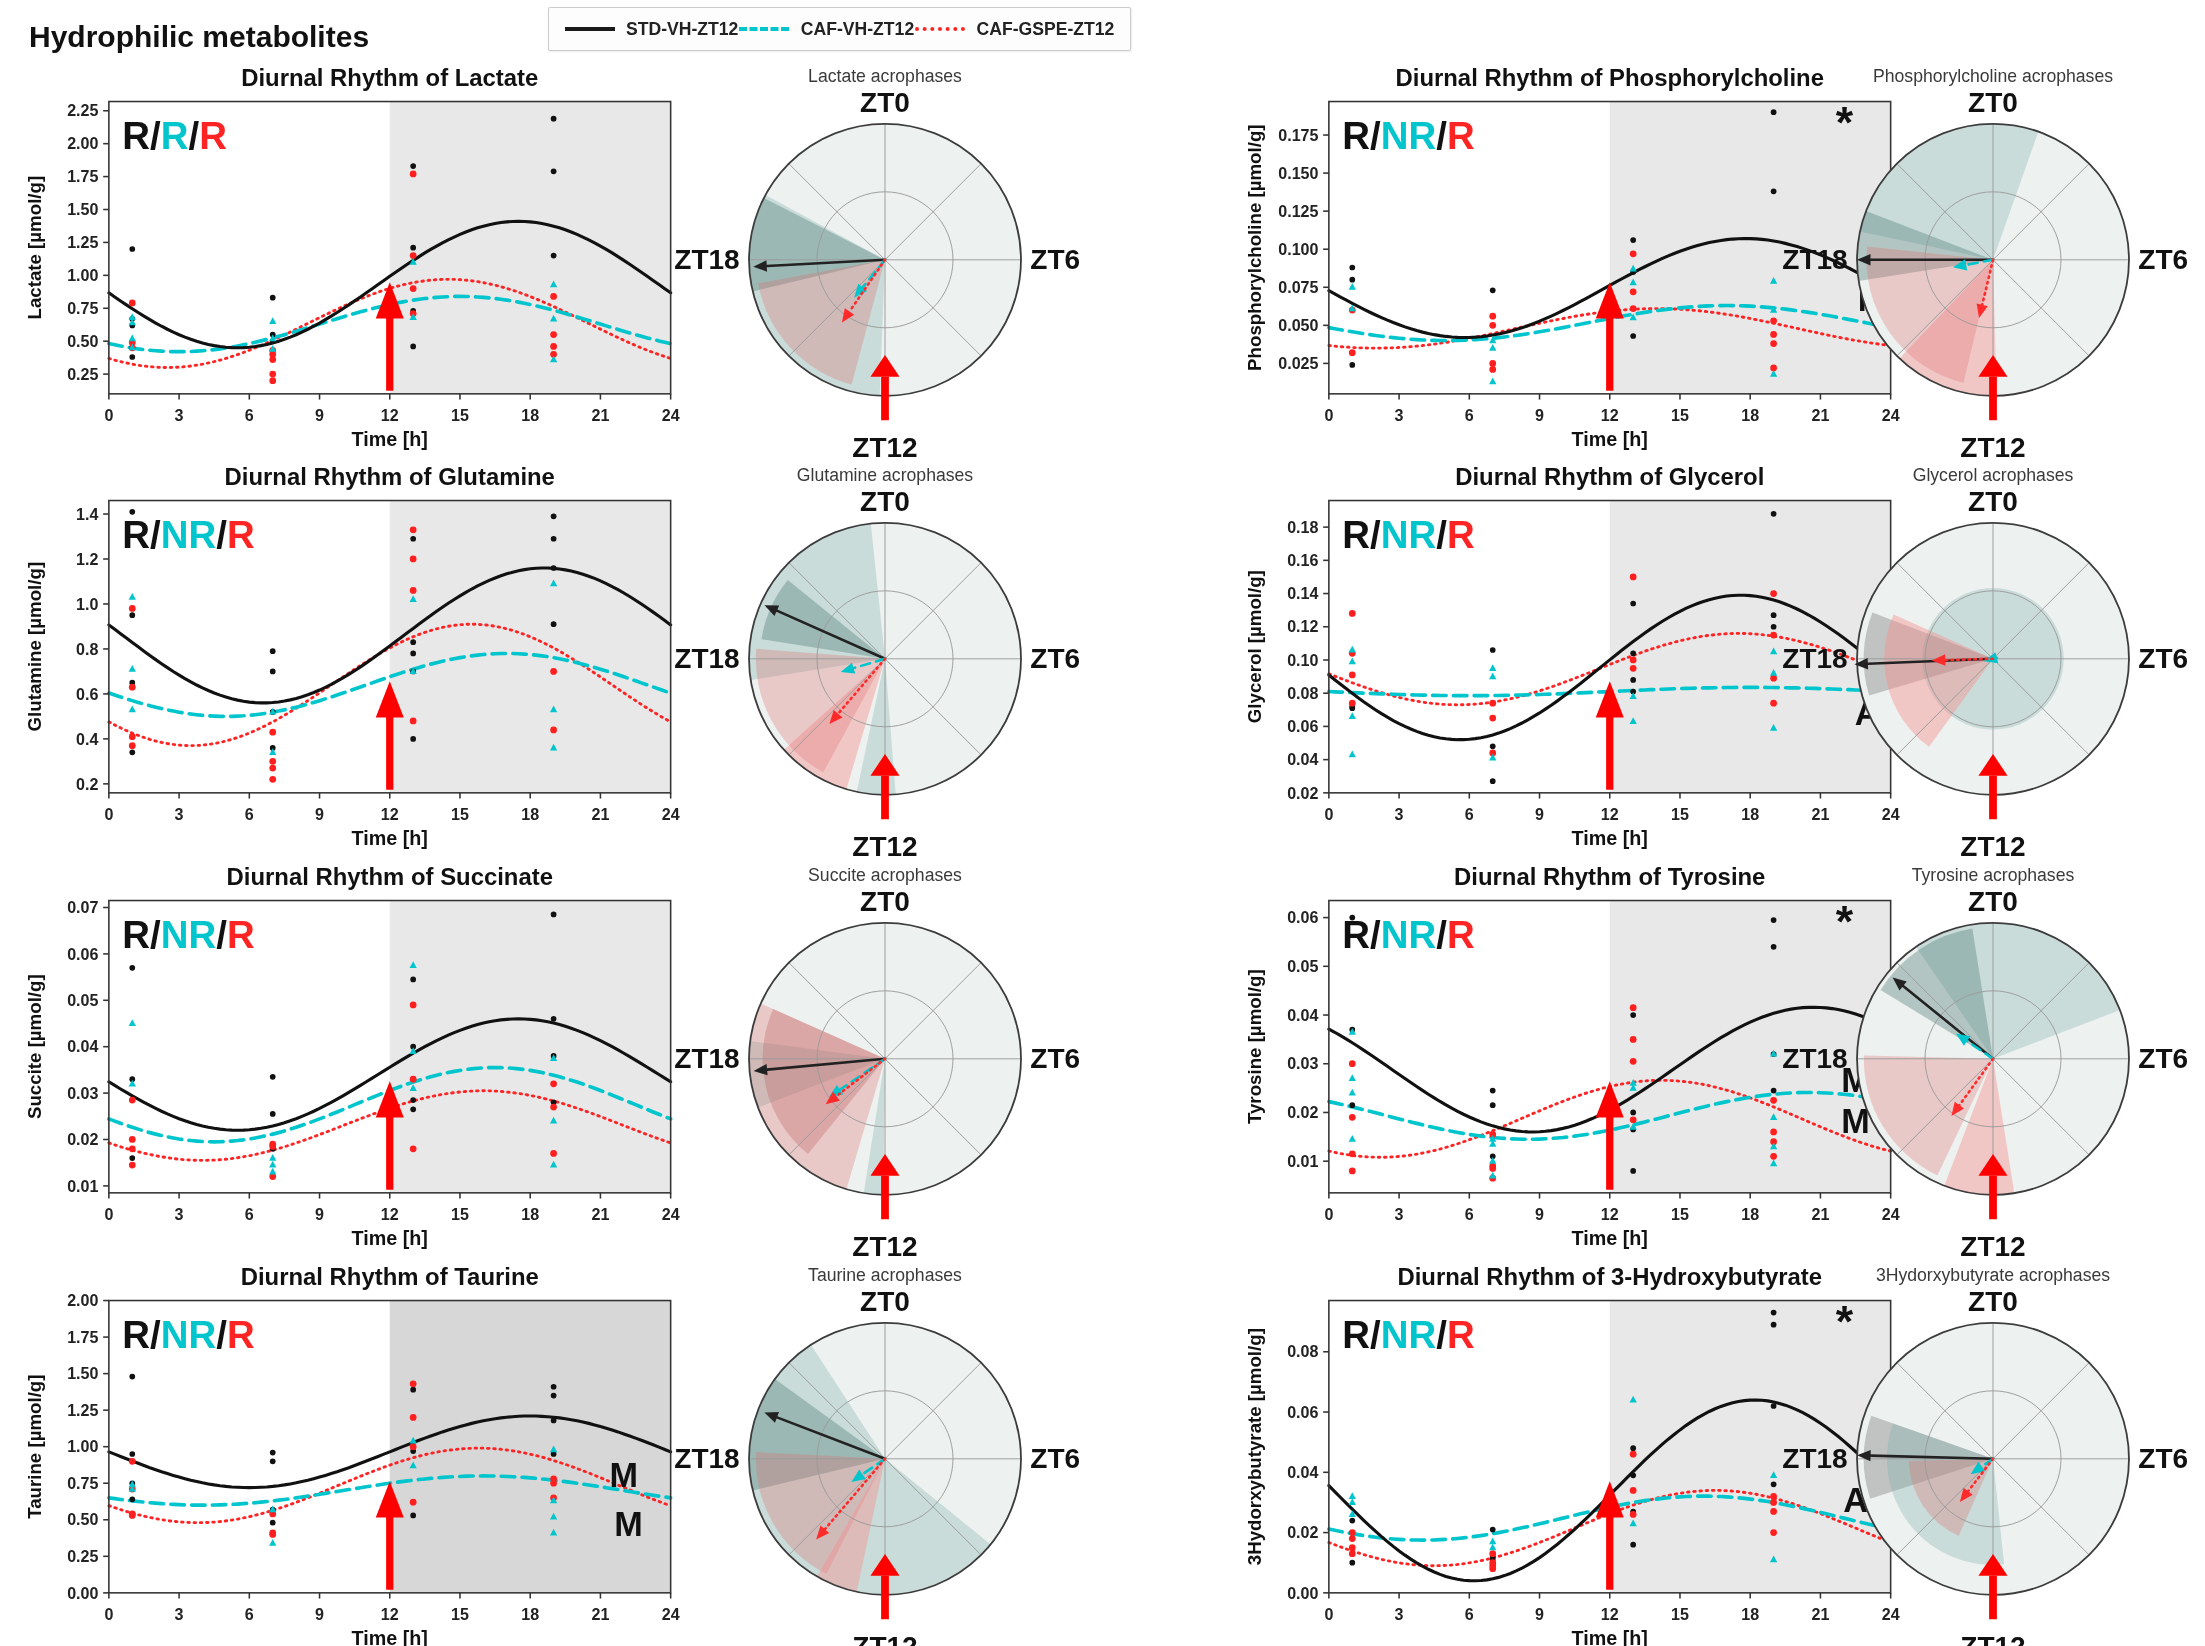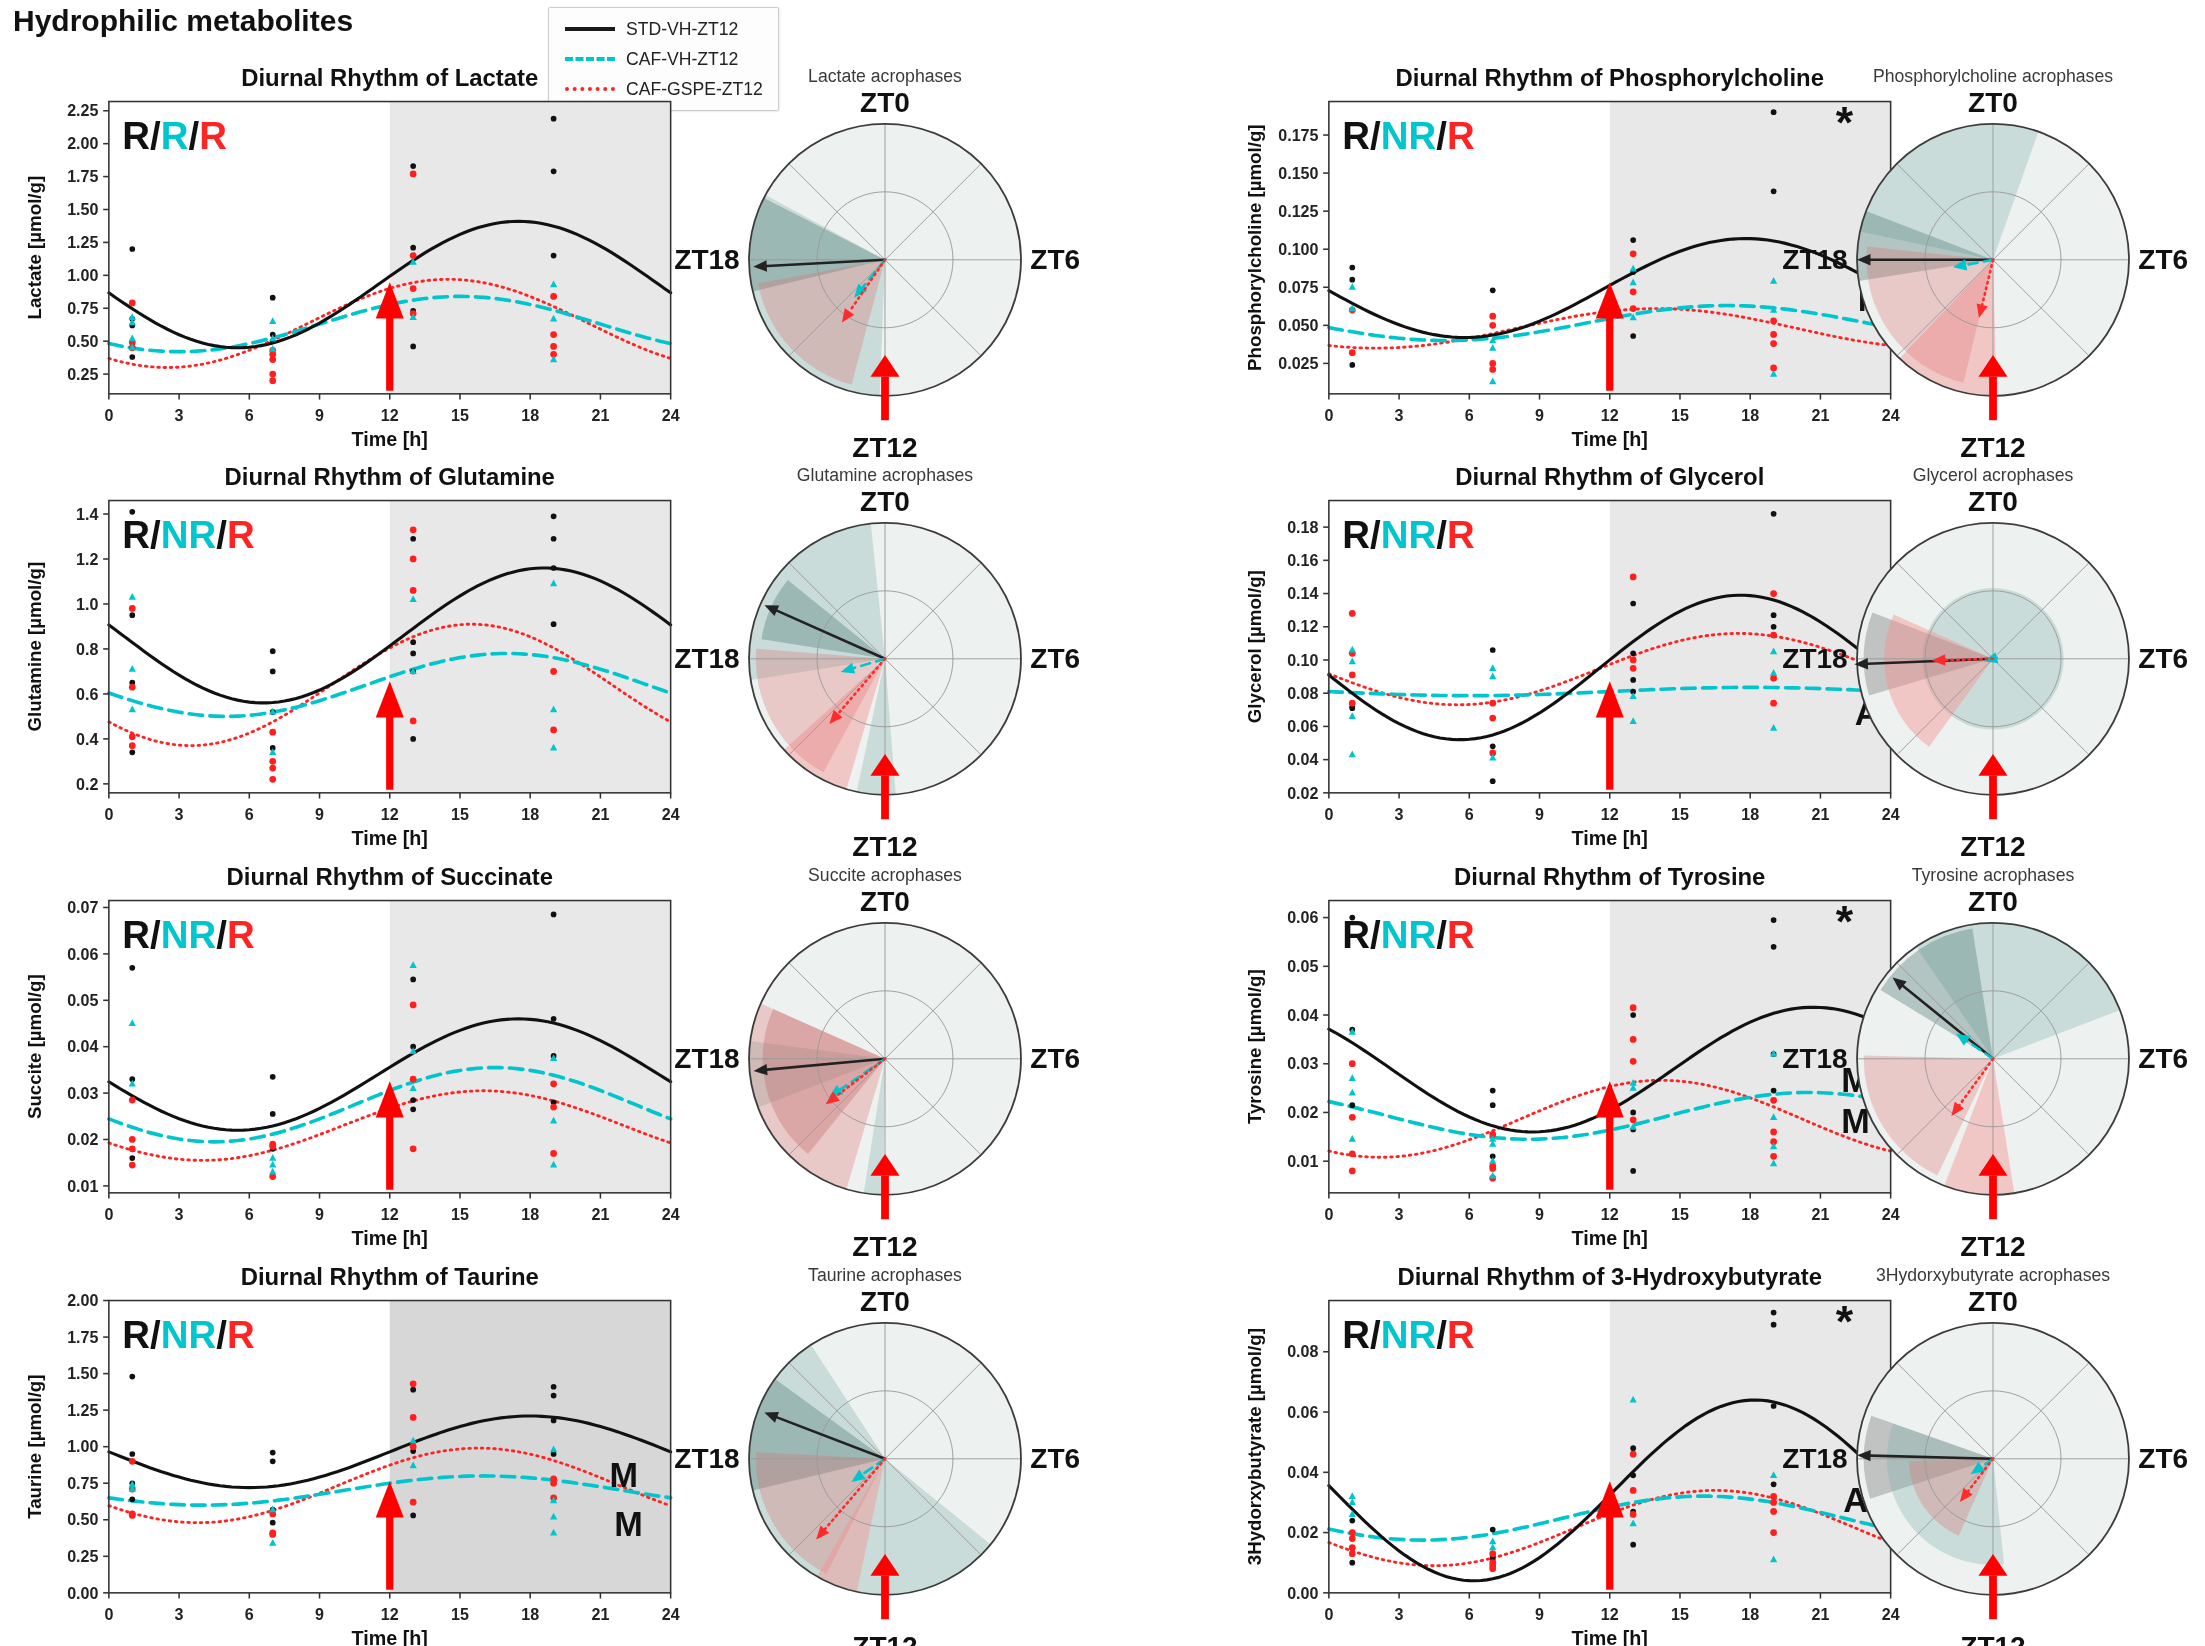--- a/index.html
+++ b/index.html
@@ -1,28 +1,29 @@
 <!DOCTYPE html>
 <html style="font-size:8.3px"><head>
 <meta charset="utf-8">
 <style>
   html,body{margin:0;padding:0;background:#ffffff;}
   .page{
     position:relative;width:2205px;height:1647px;background:#ffffff;
     font-family:"Liberation Sans",sans-serif;overflow:hidden;
   }
   .figure-title{
-    position:absolute;left:13px;top:4.2px;margin:0;
+    position:absolute;left:13px;top:4.2px;margin:16px;
     font-size:30px;font-weight:bold;color:#111;
   }
   .legend{
     position:absolute;left:548px;top:7.3px;
     background:#fdfdfd;border:1px solid #cccccc;border-radius:2.1px;
-    padding:10.4px 15.6px;display:flex;flex-direction:column;gap:9px;
+    padding:10.4px 15.6px;display:flex;gap:1px;
     box-shadow:0.5px 0.5px 1.6px rgba(0,0,0,0.08);
+    font-weight:bold;
   }
   .legend-row{display:flex;align-items:center;gap:11.4px;}
   .legend-line{width:50px;height:0;}
   .legend-label{font-size:17.6px;color:#222;}
   .panel-box{position:absolute;}
   svg{display:block;overflow:visible;}
   svg text{font-family:"Liberation Sans",sans-serif;}
 </style>
 </head>
 <body>

